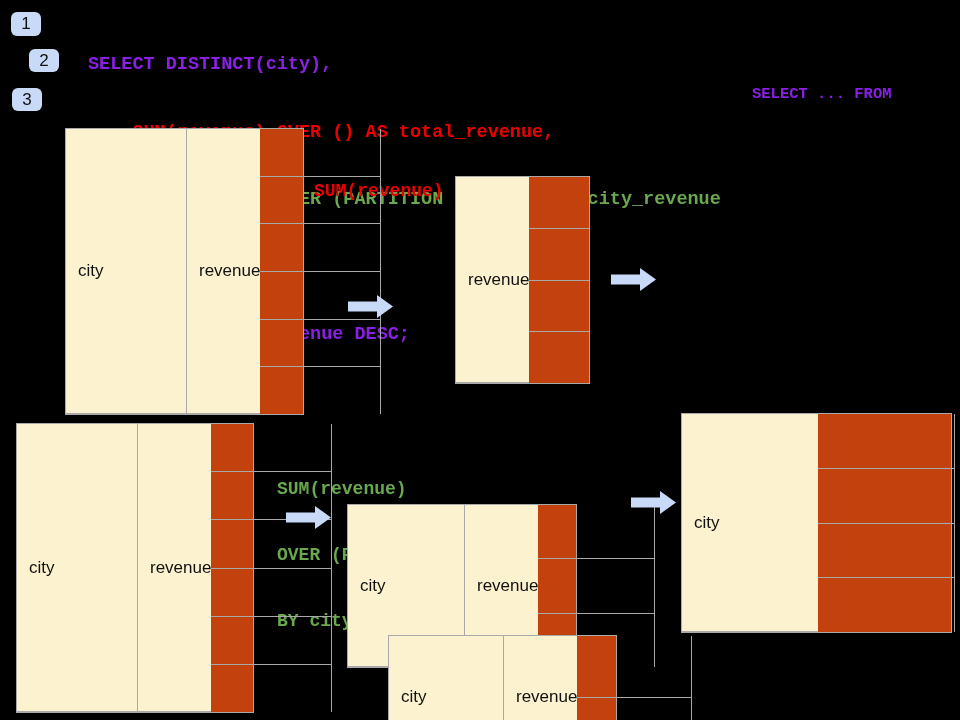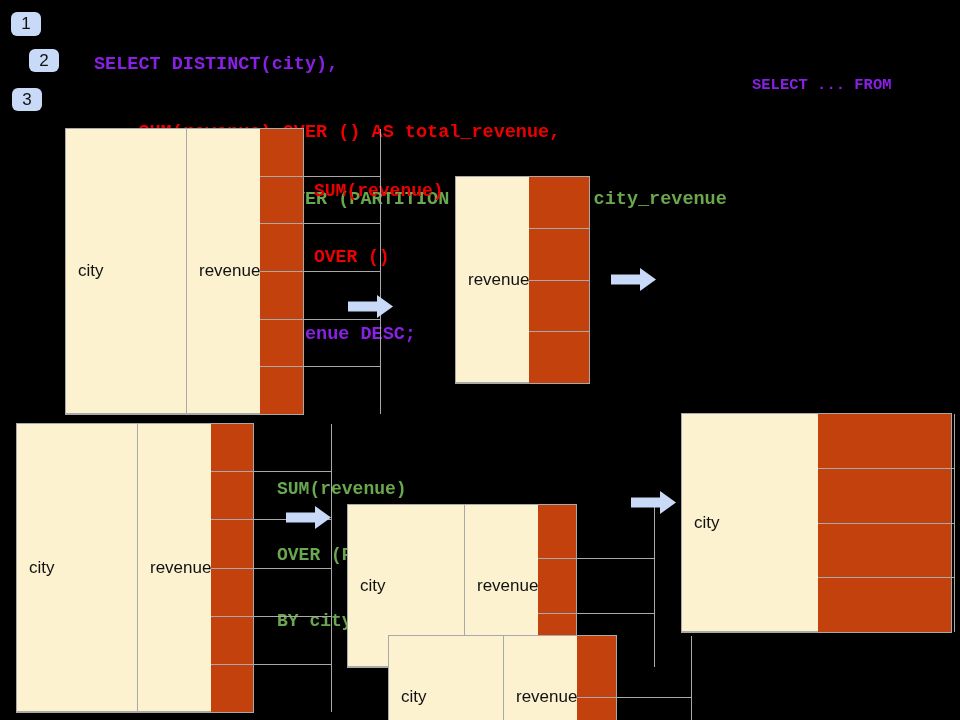--- a/index.html
+++ b/index.html
@@ -7,23 +7,23 @@
     --accent_blue:#c9daf8; --table_header:#fdf2cf; --table_border:#a9a9a9; --text_dark:#111;
   }
   html,body{margin:0;padding:0;}
   body{width:960px;height:720px;position:relative;overflow:hidden;
        background:var(--background);font-family:"Liberation Sans",sans-serif;}
   .abs{position:absolute;}
 
   
   .code{font-family:"Liberation Mono","DejaVu Sans Mono",monospace;font-weight:bold;
         white-space:pre;letter-spacing:0;}
-  .sql-block{left:94px;top:9px;font-size:18.5px;line-height:22.5px;}
+  .sql-block{left:88px;top:9px;font-size:18.5px;line-height:22.5px;}
   .c-purple{color:var(--purple);} .c-red{color:var(--red);} .c-green{color:var(--green);}
-  .side-note{left:752px;top:33px;font-size:15.5px;line-height:21px;color:var(--purple);}
+  .side-note{left:752px;top:42px;font-size:15.5px;line-height:21px;color:var(--purple);}
   .label-total{left:314px;top:136px;font-size:18px;line-height:22px;color:var(--red);}
   .label-partition{left:277px;top:434px;font-size:18px;line-height:22px;color:var(--green);}
 
   
   .badge{width:30px;height:24px;background:var(--accent_blue);border-radius:6px;
          display:flex;align-items:center;justify-content:center;
          font-size:17px;color:var(--text_dark);}
 
   
   .table{position:absolute;border:1px solid var(--table_border);background:#c2410c;
@@ -56,21 +56,20 @@
   <div class="c-purple">  FROM rides</div>
   <div class="c-purple">  ORDER by city_revenue DESC;</div>
 </div>
 
 <div class="abs code side-note">
   <div>SELECT ... FROM</div>
 </div>
 
 <div class="abs code label-total">
   <div>SUM(revenue)</div>
-  <div>OVER ()</div>
 </div>
 
 <div class="abs code label-partition">
   <div>SUM(revenue)</div>
   <div>OVER (PARTITION</div>
   <div>BY city)</div>
 </div>
 
 <div class="table" style="left:65px;top:128px;width:239px;height:287px;--hh:39px;--cols:120px 1fr;">
   <div class="thead">

